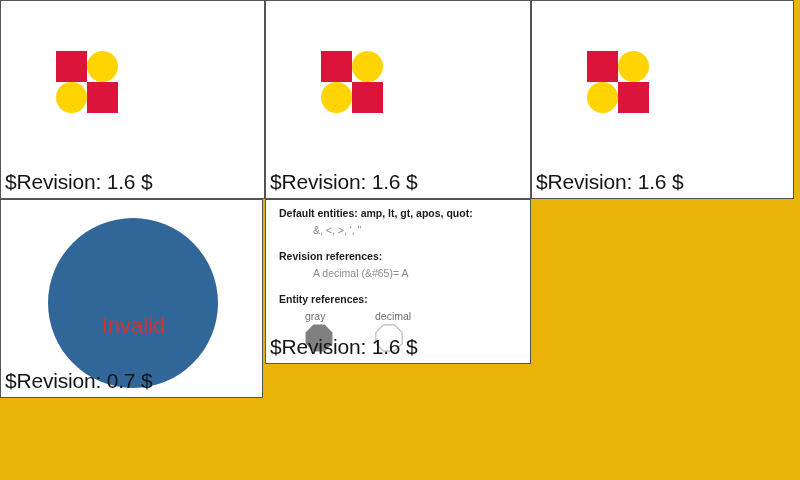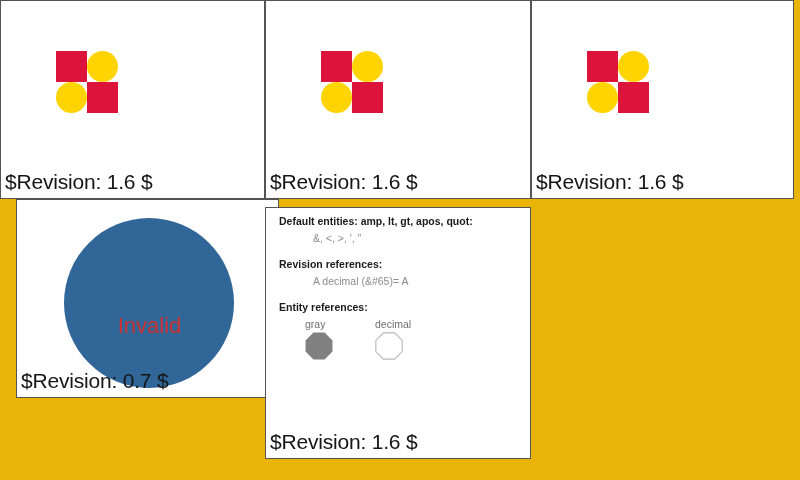--- a/index.html
+++ b/index.html
@@ -28,22 +28,22 @@
     background: #ffffff;
     border: 1px solid #545454;
     overflow: hidden;
   }
 
   
   #panel-a { left: 0px;   top: 0px;   width: 265px; height: 199px; }
   #panel-b { left: 265px; top: 0px;   width: 266px; height: 199px; }
   #panel-c { left: 531px; top: 0px;   width: 263px; height: 199px; }
   
-  #panel-d { left: 16px;   top: 199px; width: 263px; height: 199px; }
-  #panel-e { left: 265px; top: 199px; width: 266px; height: 252px; margin-top: 8px; }
+  #panel-d { left: 0px;   top: 199px; width: 263px; height: 199px; }
+  #panel-e { left: 265px; top: 199px; width: 266px; height: 165px; }
 
   
   .revision {
     position: absolute;
     left: 4px;
     bottom: 4px;
     font-size: 21px;
     color: #151515;
     font-family: "Liberation Sans", sans-serif;
     white-space: nowrap;

